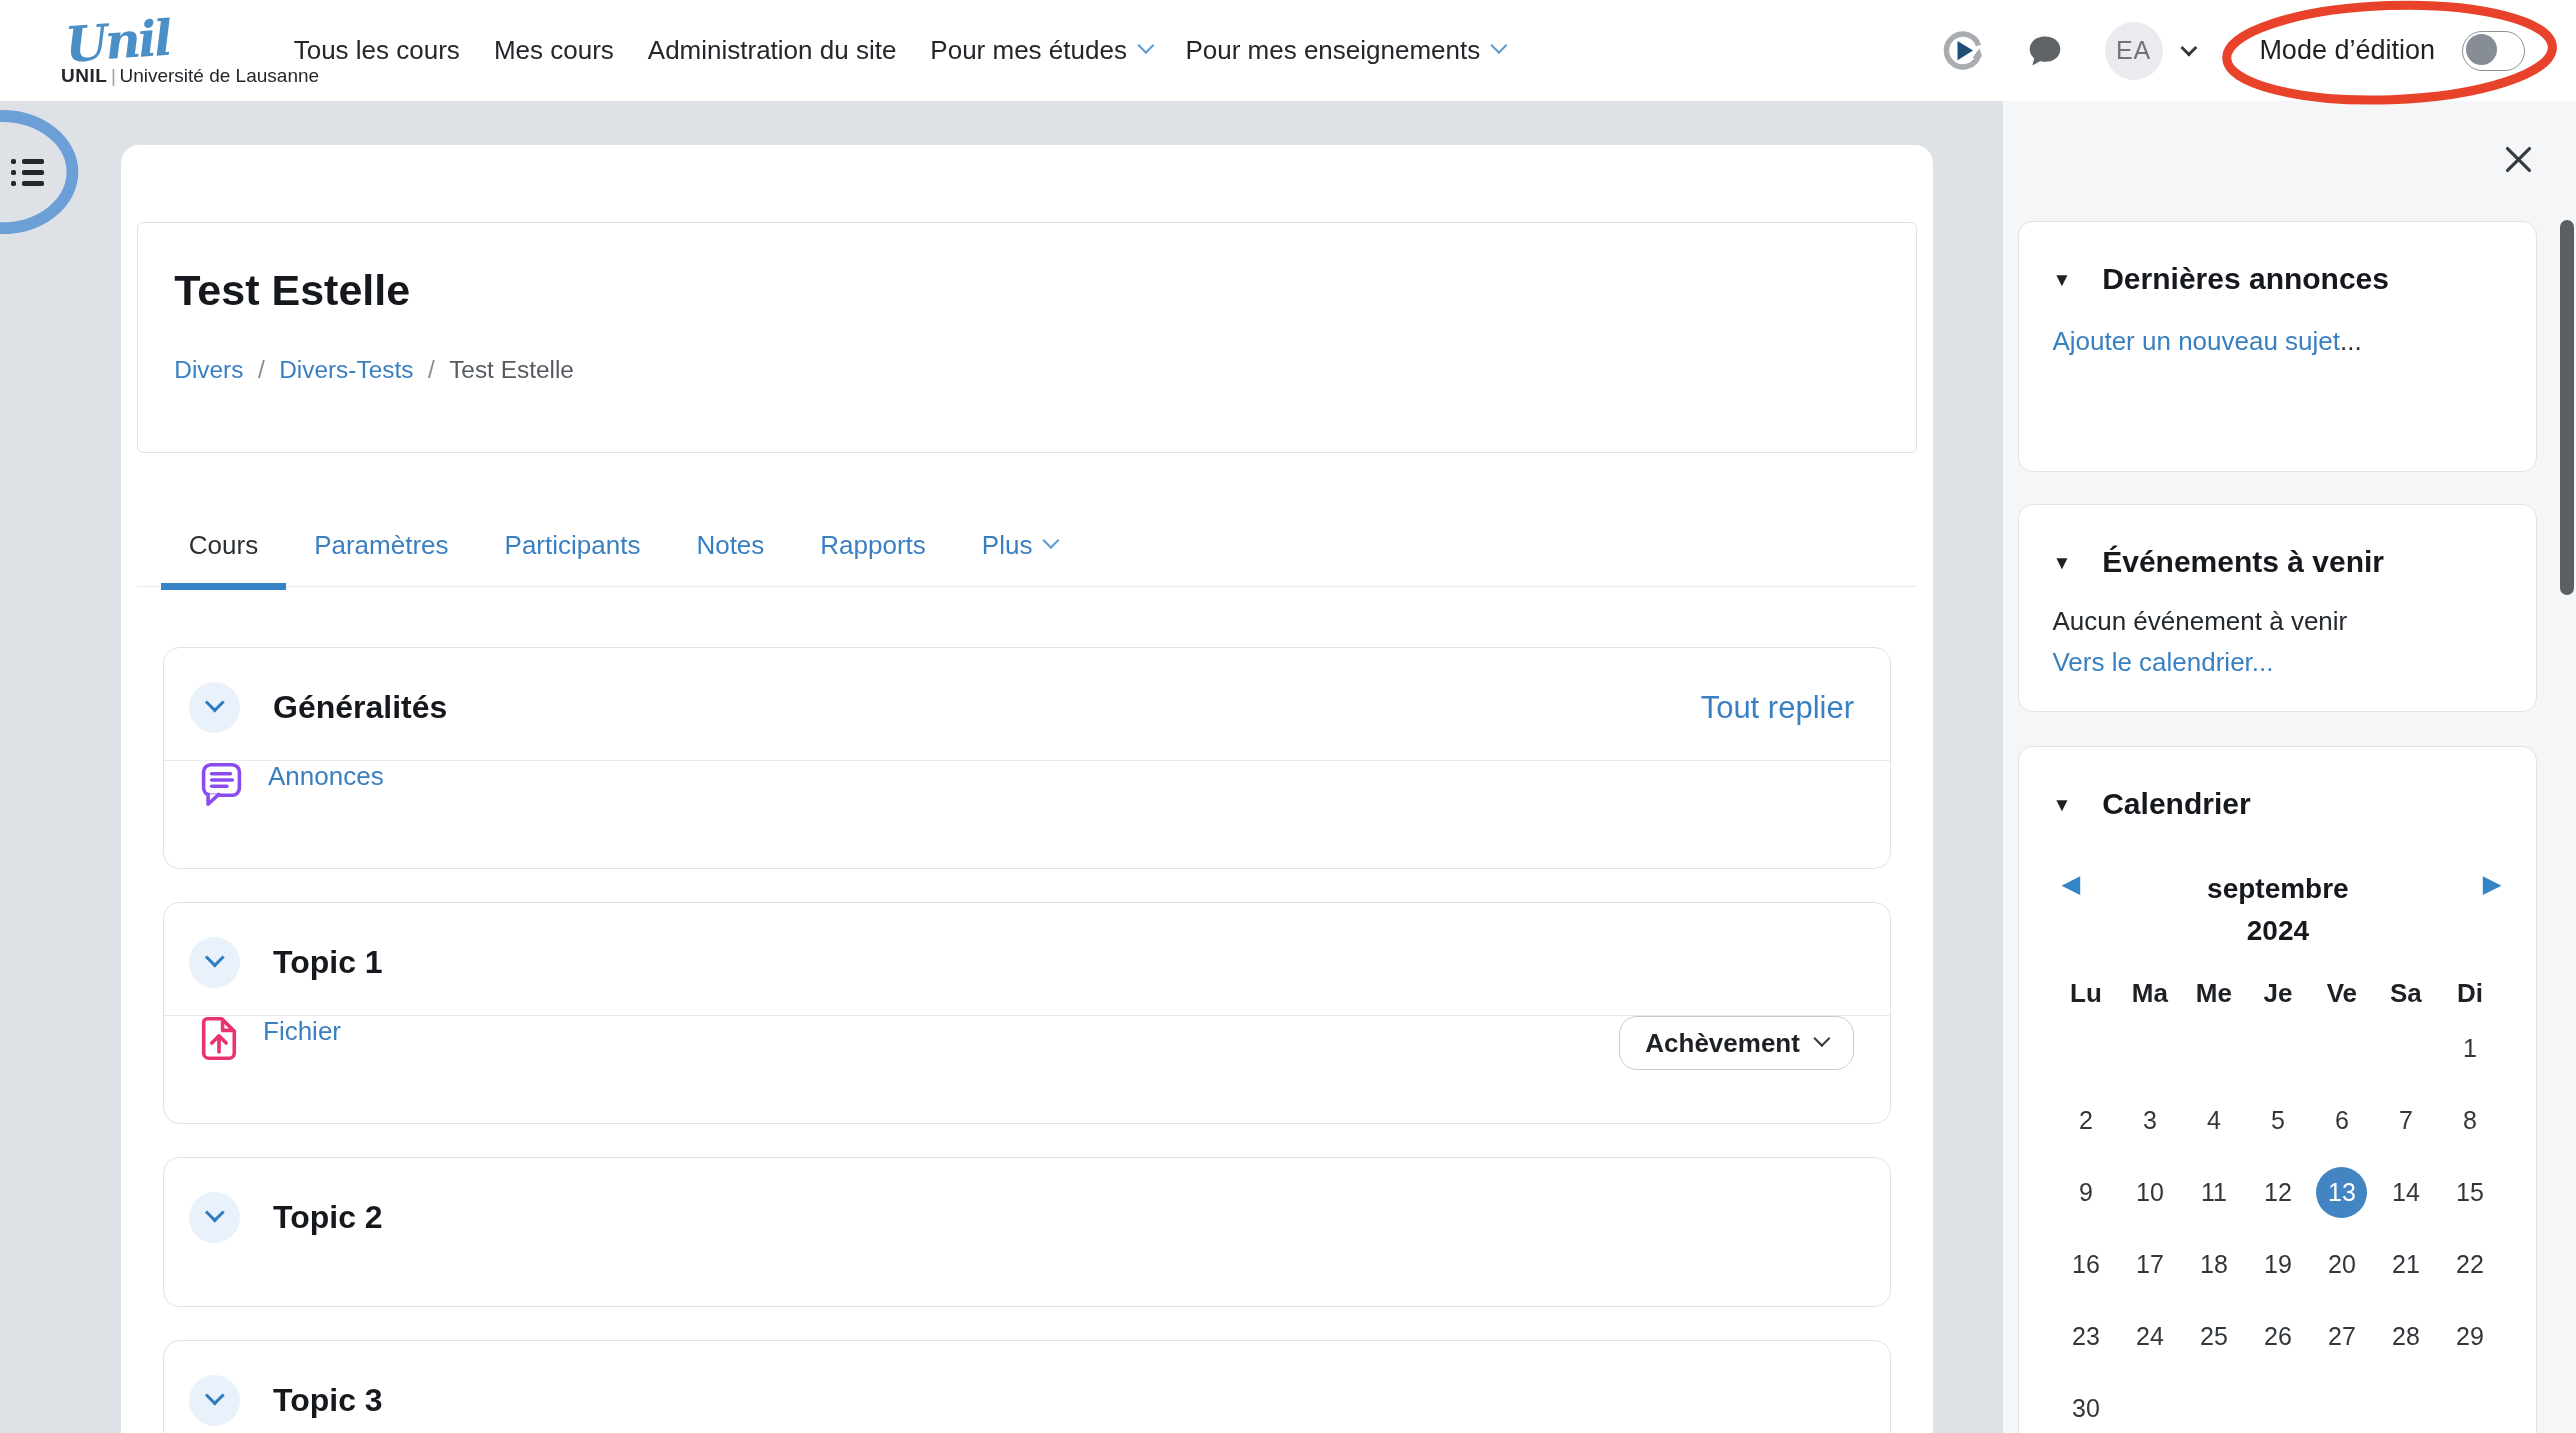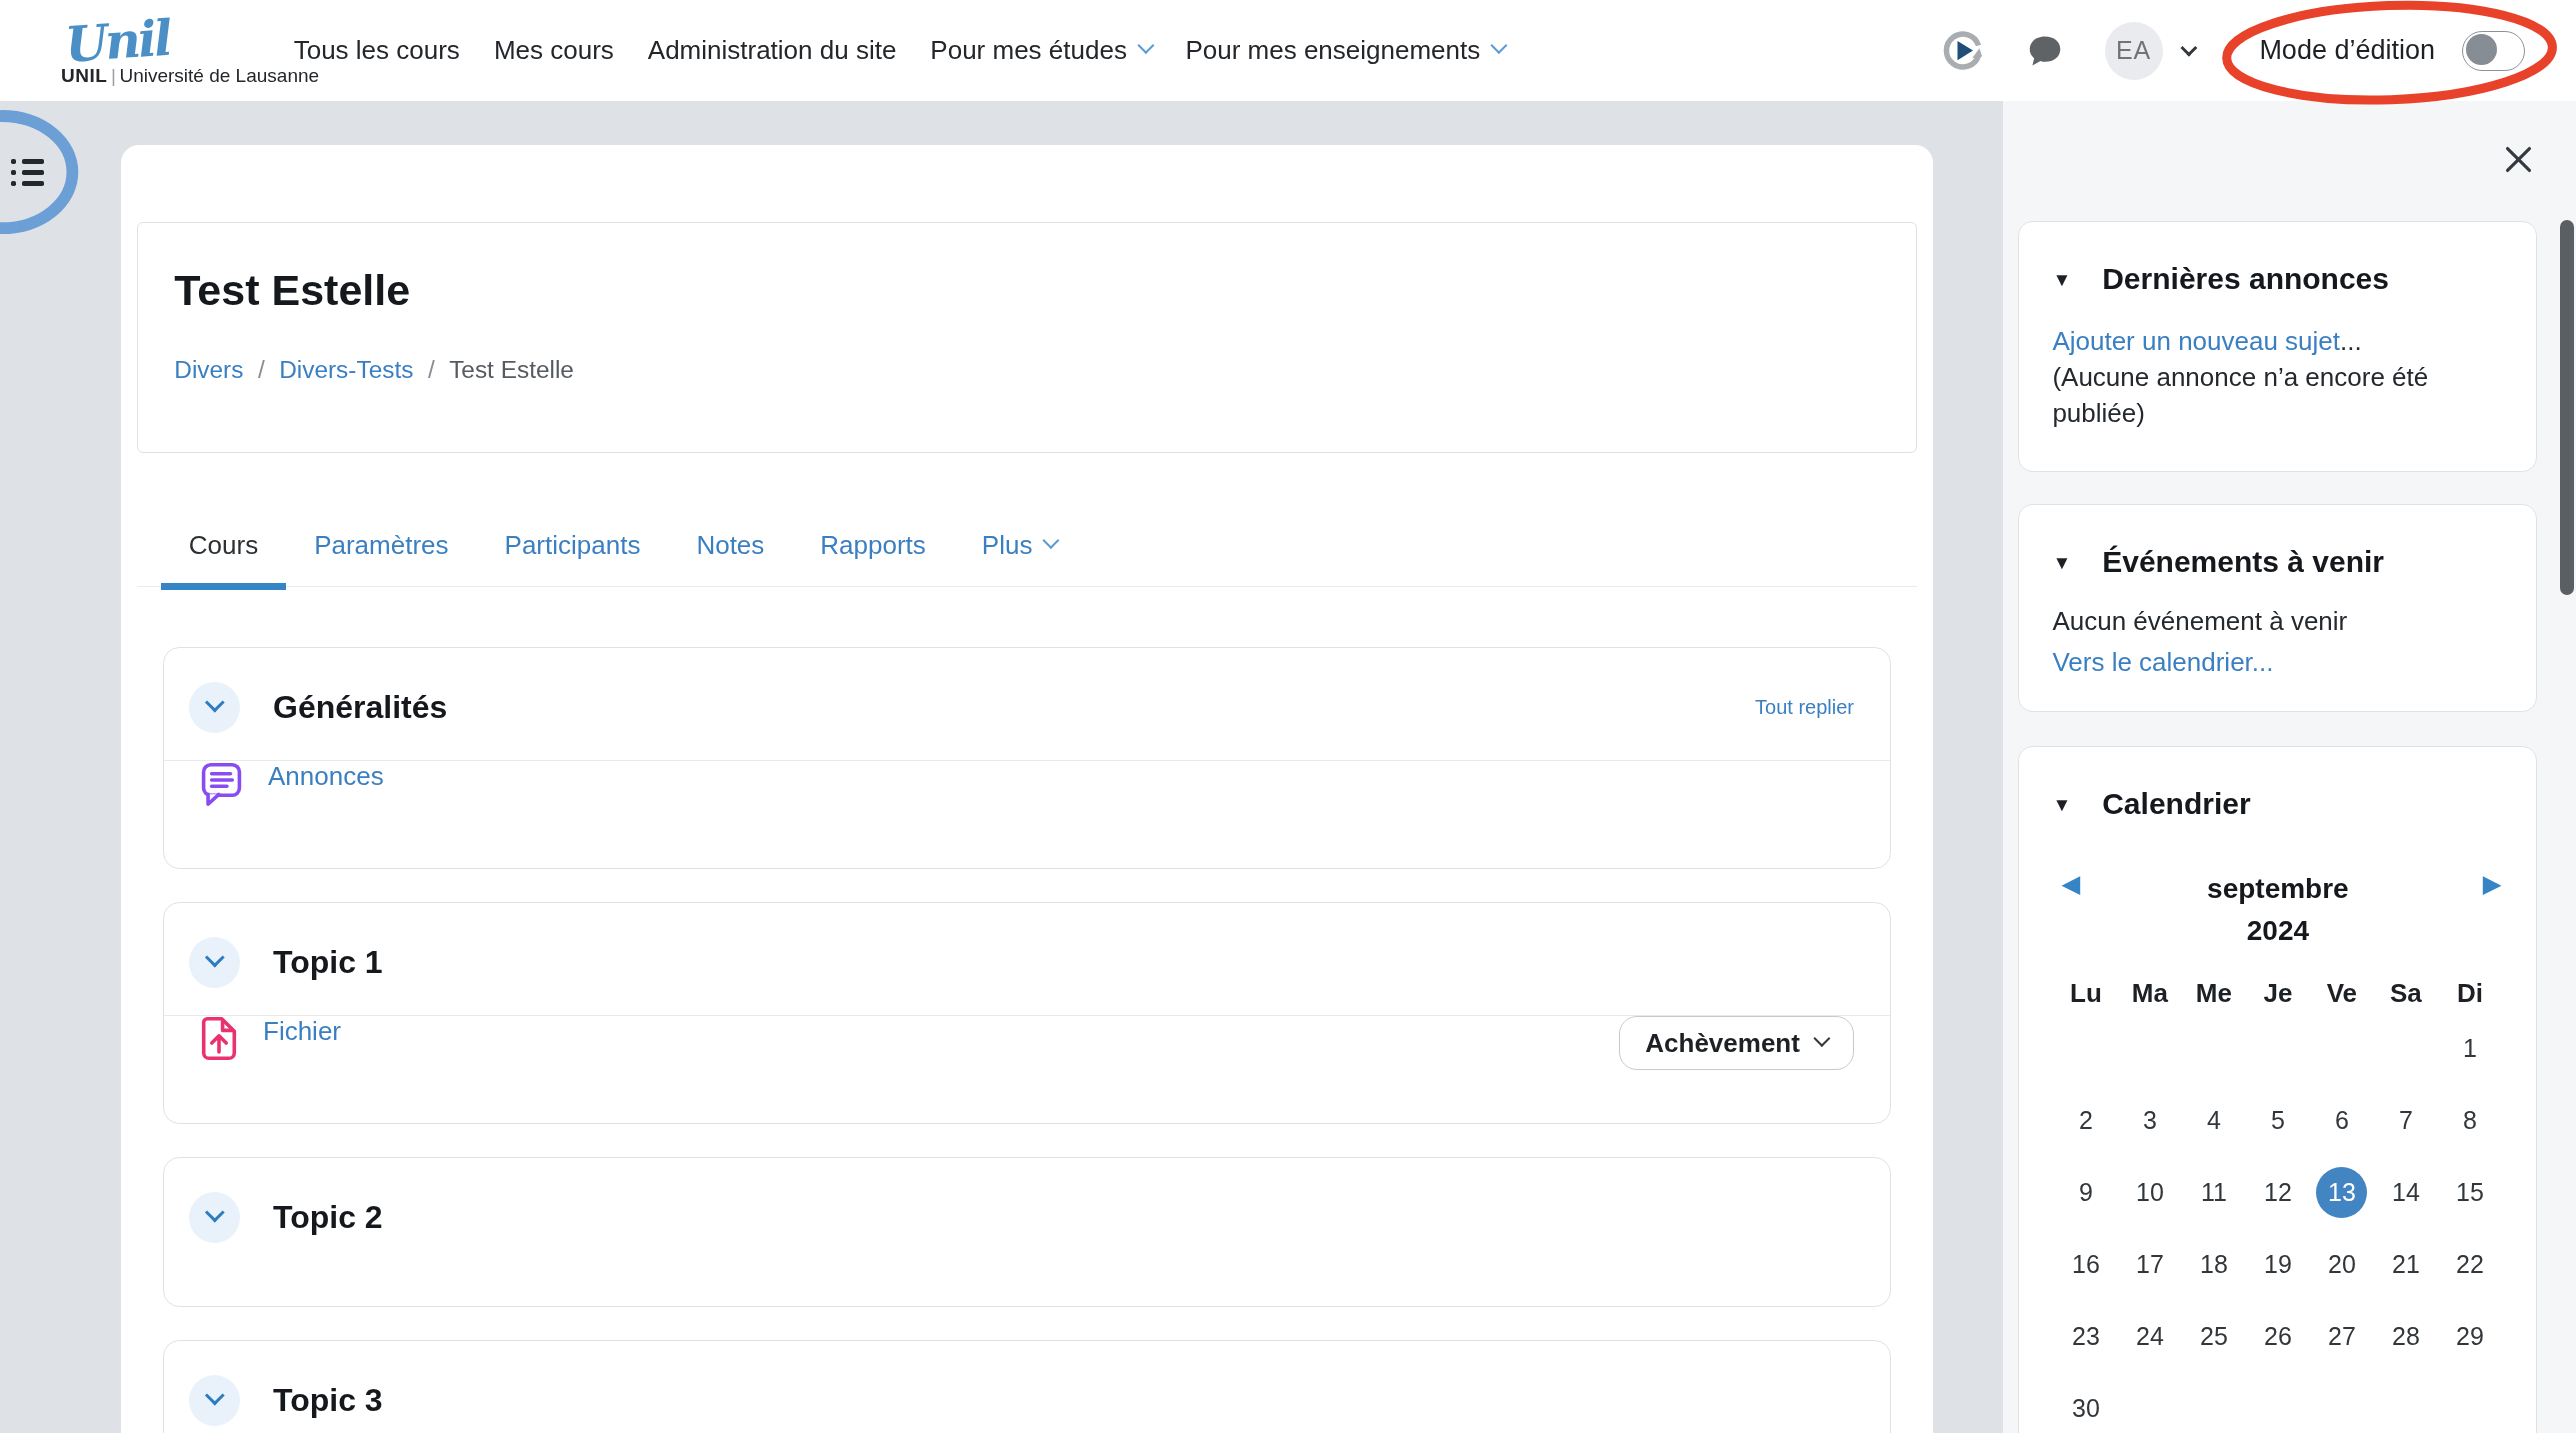--- a/index.html
+++ b/index.html
@@ -56,21 +56,21 @@
   .tab.active { color:#2b3035; }
   .tab.active::after { content:""; position:absolute; left:0; right:0; bottom:-3.6px; height:6.3px; background:#3584c6; }
   .tab .chev { margin-top:-3.6px; }
 
   .sections { margin:60px 42px 0; }
   .section-card { border:1.8px solid #dee2e6; border-radius:16.3px; margin-bottom:33px; background:#fff; }
   .section-head { display:flex; align-items:center; padding:34px 36px 27px 25px; }
   .chev-circle { width:51px; height:51px; border-radius:50%; background:#e9f2fa; display:flex; align-items:center; justify-content:center; cursor:pointer; flex:none;}
   .chev-circle .chev { border-color:#2e7cc0; width:13.6px; height:13.6px; border-width:3.2px; margin:-5.4px 0 0 0; }
   .section-title { margin-left:33px; font-size:32px; font-weight:800; color:#15191d; }
-  .collapse-link { margin-left:auto; font-size:20px; color:#3a7fc1; cursor:pointer; }
+  .collapse-link { margin-left:auto; font-size:31px; color:#3a7fc1; cursor:pointer; }
   .section-item { border-top:1.8px solid #e8eaec; height:108px; display:flex; align-items:flex-start; padding:0 36px; }
   .item-link { margin-left:25px; font-size:26px; color:#3a7fc1; cursor:pointer; }
   .badge-btn { margin-left:auto; display:flex; align-items:center; height:54px; padding:0 25px; border:1.8px solid #c6cacd;
                border-radius:18px; background:#fff; font-size:26px; font-weight:700; color:#1d2125; cursor:pointer; }
   .badge-btn .chev { border-color:#33383d; margin-left:16.3px; margin-top:-3.6px; }
   .section-card.empty .section-head { padding-bottom:63px; }
 
   
   #drawer { position:absolute; left:2003px; top:101px; width:573px; height:1332px; background:#f5f6f8; z-index:3; }
   #drawer-close { position:absolute; top:43px; right:42px; width:31px; height:31px; cursor:pointer; }
@@ -278,21 +278,20 @@
     </span>
 
     <section class="d-card" id="card-announcements">
       <div class="d-card-head">
         <span class="tri-down">▼</span>
         <span class="d-card-title">Dernières annonces</span>
       </div>
       <div class="ann-line">
         <a class="d-link">Ajouter un nouveau sujet</a><span class="d-text ellipsis-dark">...</span>
       </div>
-      <div class="d-text">(Aucune annonce n’a encore été publiée)</div>
     </section>
 
     <section class="d-card" id="card-events">
       <div class="d-card-head">
         <span class="tri-down">▼</span>
         <span class="d-card-title">Événements à venir</span>
       </div>
       <div class="d-text" style="margin-top:23.5px;">Aucun événement à venir</div>
       <a class="d-link" style="display:block; margin-top:5.4px;">Vers le calendrier...</a>
     </section>

